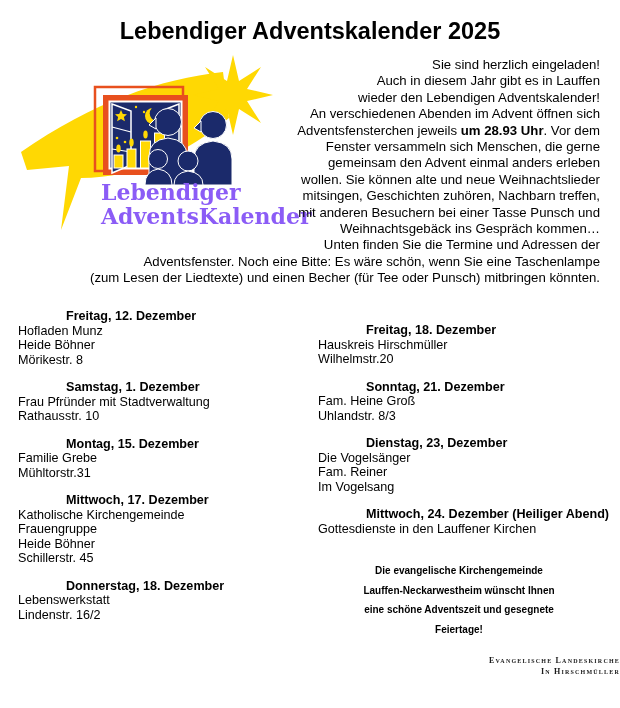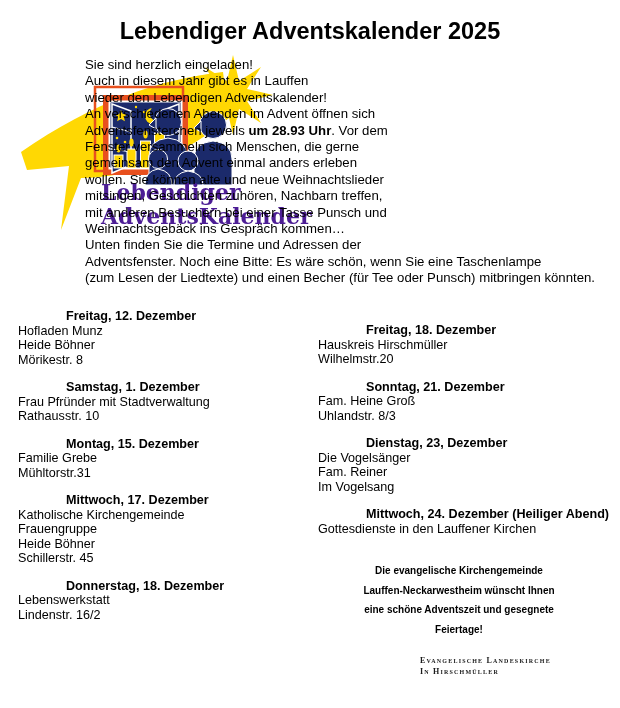--- a/index.html
+++ b/index.html
@@ -9,45 +9,45 @@
   }
   .title {
     position:absolute; top:18px; left:0; width:100%; margin:0;
     text-align:center; font-size:23.5px; font-weight:bold;
   }
   
   .logo { position:absolute; left:15px; top:52px; width:270px; height:185px; }
   .logo svg { position:absolute; left:0; top:0; }
   .logo-text {
     position:absolute; left:86px; top:128px;
-    color:#4c1d95; font-family:"DejaVu Serif", serif; font-weight:bold;
+    color:#8b5cf6; font-family:"DejaVu Serif", serif; font-weight:bold;
     font-size:22px; line-height:24px; white-space:nowrap;
   }
   
   .intro {
     position:absolute; left:85px; right:20px; top:57px;
-    text-align:left; font-size:13.2px; line-height:16.4px;
+    text-align:right; font-size:13.2px; line-height:16.4px;
   }
   .pre-lines { white-space:pre-line; }
   
   .col { position:absolute; width:300px; font-size:12.6px; line-height:14.5px; text-align:left; }
   .col-left  { left:18px;  top:309px; }
   .col-right { left:318px; top:323px; }
   .section { margin:0 0 13px 0; }
   .date { font-weight:bold;padding-left:48px; }
   .lines { white-space:pre-line; }
   
   .closing {
     position:absolute; left:300px; width:318px; top:561px;
     text-align:center; font-weight:bold; font-size:10px; line-height:19.5px;
     white-space:pre-line;
   }
   
   .footer {
-    position:absolute; left:420px; width:200px; top:655px; text-align:left;
+    position:absolute; left:420px; width:200px; top:655px; text-align:right;
     font-family:"Liberation Serif", serif; font-variant:small-caps; font-weight:bold;
     font-size:8px; letter-spacing:1.2px; line-height:11px; color:#1a1a1a;
   }
 </style>
 </head>
 <body>
 
 <div class="page">
 
   <h1 class="title">Lebendiger Adventskalender 2025</h1>

